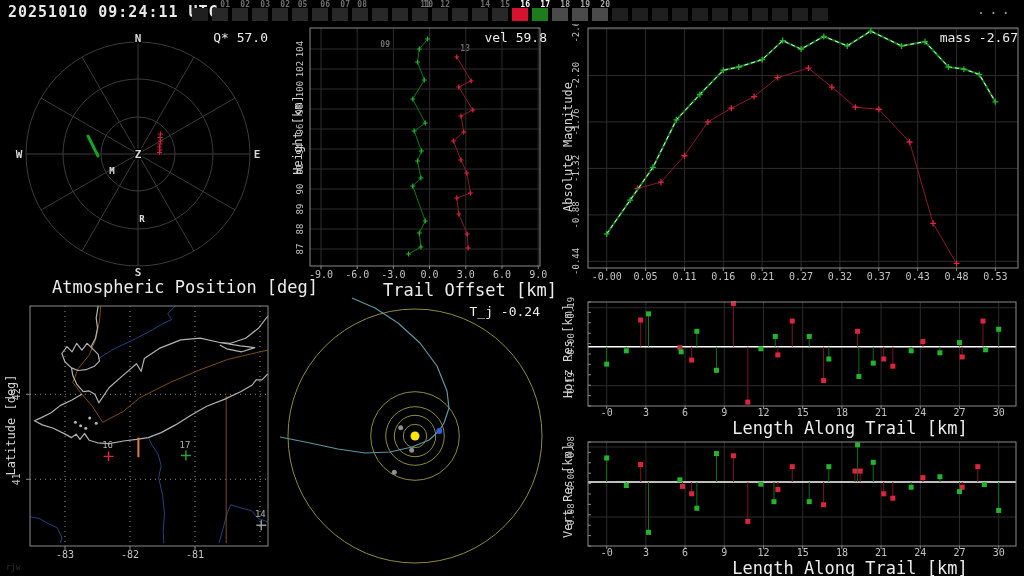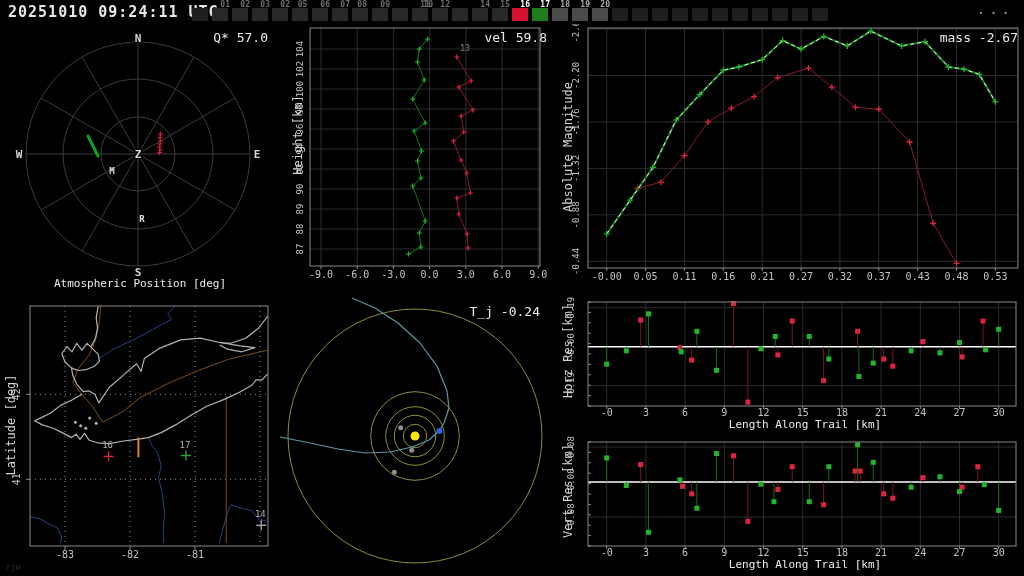--- a/index.html
+++ b/index.html
@@ -6,21 +6,21 @@
   #screen{position:relative;width:1024px;height:576px;background:#000;overflow:hidden;
           font-family:"DejaVu Sans Mono",monospace;}
   .topbar{position:absolute;left:0;top:0;width:1024px;height:24px;background:#000;}
   .ts{position:absolute;left:8px;top:3px;font-size:15px;font-weight:bold;color:#e8e8e8;letter-spacing:1px;}
   #frameStrip{position:absolute;left:0;top:0;width:1024px;height:24px;}
   .fbox{position:absolute;top:8px;width:16px;height:13px;}
   .flab{position:absolute;top:0px;width:15px;font-size:8px;line-height:9px;font-weight:bold;text-align:right;}
   .dots{position:absolute;right:10px;top:1px;font-size:14px;color:#9a9a9a;letter-spacing:4px;}
   .panel{position:absolute;}
   .stat{position:absolute;font-size:13px;color:#ececec;white-space:pre;}
-  .ptitle{position:absolute;font-size:11px;color:#ececec;text-align:center;white-space:pre;}
+  .ptitle{position:absolute;font-size:17px;color:#ececec;text-align:center;white-space:pre;padding-left:45px;}
   .vlab{position:absolute;width:160px;text-align:center;font-size:12px;color:#d6d6d6;
         transform:rotate(-90deg);white-space:pre;}
   .wm{position:absolute;left:6px;bottom:4px;font-size:8px;color:#2e2e2e;}
   svg{position:absolute;left:0;top:0;display:block;}
   text{font-family:"DejaVu Sans Mono",monospace;}
 </style>
 </head>
 <body>
 
 <div id="screen">
@@ -39,21 +39,21 @@
         <div class="flab" style="left: 275px; color: rgb(111, 111, 111);">02</div>
         <div class="fbox" style="left: 292px; background: rgb(40, 40, 40);"></div>
         <div class="flab" style="left: 295px; color: rgb(111, 111, 111); text-align: center;">05</div>
         <div class="fbox" style="left: 312px; background: rgb(40, 40, 40);"></div>
         <div class="flab" style="left: 315px; color: rgb(111, 111, 111);">06</div>
         <div class="fbox" style="left: 332px; background: rgb(40, 40, 40);"></div>
         <div class="flab" style="left: 335px; color: rgb(111, 111, 111);">07</div>
         <div class="fbox" style="left: 352px; background: rgb(40, 40, 40);"></div>
         <div class="flab" style="left: 352px; color: rgb(111, 111, 111);">08</div>
         <div class="fbox" style="left: 372px; background: rgb(40, 40, 40);"></div>
-        <div class="flab" style="left: 375px; color: rgb(111, 111, 111);">09</div>
+        <div class="flab" style="left: 375px; color: rgb(111, 111, 111); margin-top: 40px;">09</div>
         <div class="fbox" style="left: 392px; background: rgb(40, 40, 40);"></div>
         <div class="flab" style="left: 418px; color: rgb(111, 111, 111);">10</div>
         <div class="fbox" style="left: 412px; background: rgb(40, 40, 40);"></div>
         <div class="flab" style="left: 415px; color: rgb(111, 111, 111);">11</div>
         <div class="fbox" style="left: 432px; background: rgb(40, 40, 40);"></div>
         <div class="flab" style="left: 435px; color: rgb(111, 111, 111);">12</div>
         <div class="fbox" style="left: 452px; background: rgb(40, 40, 40);"></div>
         <div class="flab" style="left: 455px; color: rgb(111, 111, 111); margin-top: 44px;">13</div>
         <div class="fbox" style="left: 472px; background: rgb(40, 40, 40);"></div>
         <div class="flab" style="left: 475px; color: rgb(111, 111, 111);">14</div>
@@ -209,20 +209,21 @@
           <path d="M168.4772 135.99999999999994H173.4772M170.9772 133.49999999999994V138.49999999999994" stroke="#dc2440" stroke-width="1.2" fill="none"></path>
           <path d="M174.26936 149.00000000000006H179.26936M176.76936 146.50000000000006V151.50000000000006" stroke="#dc2440" stroke-width="1.2" fill="none"></path>
           <path d="M178.01013 169.00000000000006H183.01013M180.51013 166.50000000000006V171.50000000000006" stroke="#dc2440" stroke-width="1.2" fill="none"></path>
           <path d="M164.25375 174.00000000000006H169.25375M166.75375 171.50000000000006V176.50000000000006" stroke="#dc2440" stroke-width="1.2" fill="none"></path>
           <path d="M166.30514 190H171.30514M168.80514 187.5V192.5" stroke="#dc2440" stroke-width="1.2" fill="none"></path>
           <path d="M174.63137 210H179.63137M177.13137 207.5V212.5" stroke="#dc2440" stroke-width="1.2" fill="none"></path>
           <path d="M175.59673 224.00000000000006H180.59673M178.09673 221.50000000000006V226.50000000000006" stroke="#dc2440" stroke-width="1.2" fill="none"></path>
         </g>
       </svg>
     <div class="stat" style="top:6px;right:13px;">vel 59.8</div>
+    <div class="ptitle" style="left:20px;top:256px;width:230px;">Trail Offset [km]</div>
     <div class="vlab" style="left:-72px;top:104px;">Height [km]</div>
   </div>
 
   <div class="panel" style="left:560px;top:24px;width:464px;height:272px;">
     <svg id="svg-mag" width="464" height="272">
         <g>
           <line x1="46.7" y1="4" x2="46.7" y2="244" stroke="#2c2c2c" stroke-width="1"></line>
           <line x1="46.7" y1="244" x2="46.7" y2="247" stroke="#8a8a8a" stroke-width="1"></line>
           <text x="46.7" y="256" font-size="10" fill="#c4c4c4" text-anchor="middle">-0.00</text>
           <line x1="85.57" y1="4" x2="85.57" y2="244" stroke="#2c2c2c" stroke-width="1"></line>

